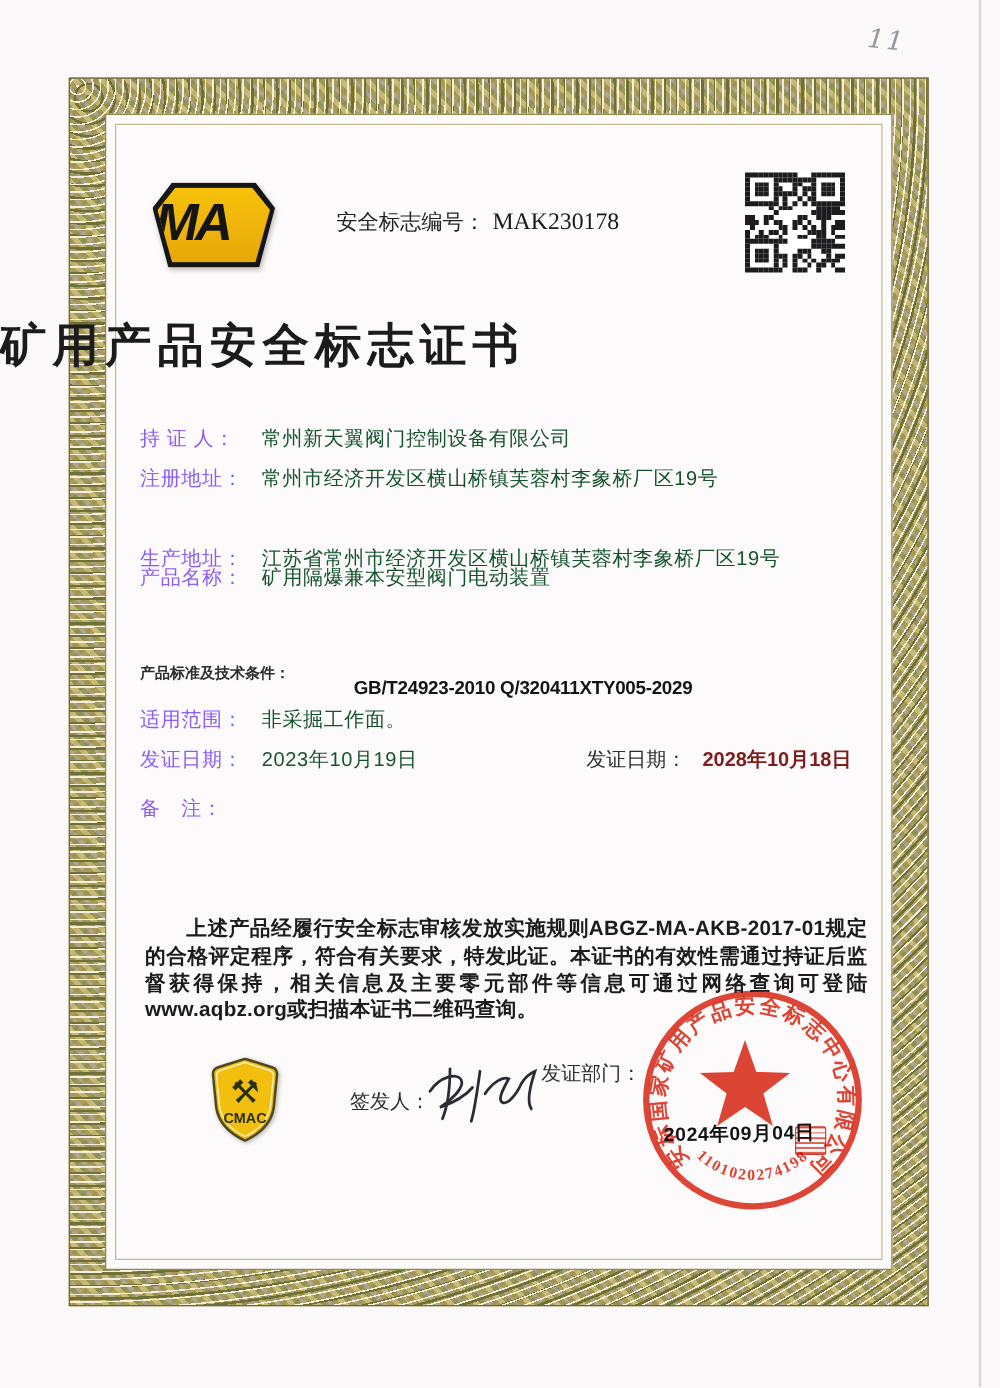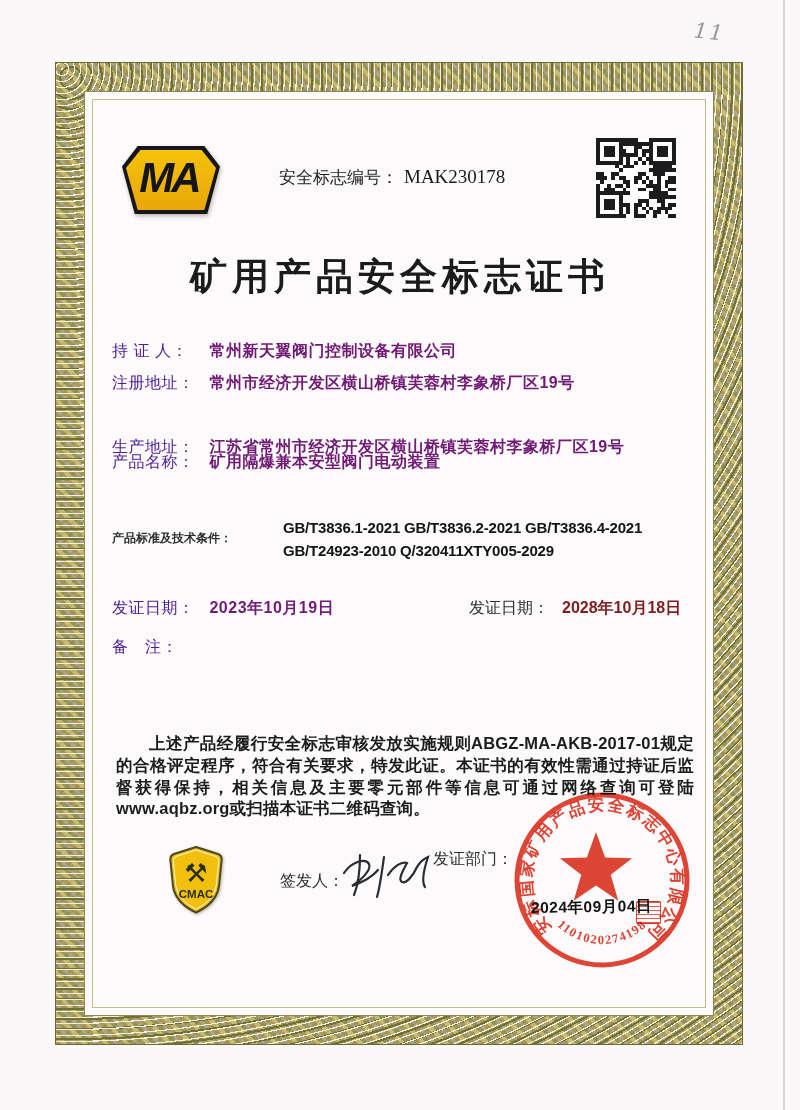--- a/index.html
+++ b/index.html
@@ -21,37 +21,37 @@
   .frame-paper{position:absolute;inset:29px;background:#fcfafb;border:1px solid #8f8a55;}
   .frame-line{position:absolute;inset:37px;border:1px solid #c8b98c;}
 
   
   .ma-badge{position:absolute;left:122px;top:146px;width:98px;height:68px;
             filter:drop-shadow(1px 2px 2px rgba(60,50,20,.35));}
   .ma-outer{position:absolute;inset:0;background:#161616;
             clip-path:polygon(16% 0,84% 0,100% 30%,87% 100%,13% 100%,0 30%);}
   .ma-inner{position:absolute;inset:4px;background:linear-gradient(180deg,#f6c20a,#e8a70a);
             clip-path:polygon(16% 0,84% 0,100% 30%,87% 100%,13% 100%,0 30%);
-            display:flex;align-items:center;justify-content:center;}
+            display:flex;align-items:center;justify-content:flex-start;}
   .ma-text{font-weight:bold;font-style:italic;font-size:42px;letter-spacing:-3px;color:#151515;
            transform:translate(-2px,-2px);}
-  .mark-line{position:absolute;left:279px;top:166px;font-size:17px;color:#242424;white-space:nowrap;}
+  .mark-line{position:absolute;left:269px;top:166px;font-size:17px;color:#242424;white-space:nowrap;}
   .mark-value{font-family:"Liberation Serif",serif;font-size:19px;margin-left:6px;color:#1a1a1a;}
   .qr{position:absolute;left:596px;top:138px;width:80px;height:80px;background:#ffffff;
       display:grid;grid-template-columns:repeat(21,1fr);grid-template-rows:repeat(21,1fr);}
   .qr span{background:transparent;}
   .qr span.on{background:#1c1c1e;}
 
-  .title{position:absolute;left:0;top:252px;width:100%;text-align:center;
+  .title{position:absolute;left:0;top:252px;width:100%;text-align:left;
          font-size:37px;font-weight:bold;letter-spacing:5px;color:#1b1b1b;}
 
   
   .row{position:absolute;left:112px;white-space:nowrap;font-size:16px;}
-  .lbl{display:inline-block;min-width:93px;color:#4c1d95;letter-spacing:.5px;vertical-align:top;}
-  .val{font-weight:bold;color:#701a75;letter-spacing:.5px;}
+  .lbl{display:inline-block;min-width:93px;color:#8b5cf6;letter-spacing:.5px;vertical-align:top;}
+  .val{font-weight:normal;color:#14532d;letter-spacing:.5px;}
   .std-label{position:absolute;left:112px;top:530px;font-size:12px;color:#2e2e2e;font-weight:bold;}
   .std-val{position:absolute;left:283px;font-size:15px;font-weight:bold;color:#141414;
            letter-spacing:-.2px;white-space:nowrap;}
   .date2-label{position:absolute;left:357px;top:0;color:#2e2e2e;}
   .date2-val{position:absolute;left:450px;top:0;font-weight:bold;color:#7f1d1d;}
 
   .statement{position:absolute;left:116px;top:733px;width:578px;font-size:16.5px;font-weight:bold;
              line-height:21.8px;color:#1c1c1c;text-align:justify;text-indent:2em;letter-spacing:.2px;}
 
   
@@ -551,23 +551,26 @@
   <div class="row" style="top:437px">
     <span class="lbl">生产地址：</span>
     <span class="val">江苏省常州市经济开发区横山桥镇芙蓉村李象桥厂区19号</span>
   </div>
   <div class="row" style="top:452px">
     <span class="lbl">产品名称：</span>
     <span class="val">矿用隔爆兼本安型阀门电动装置</span>
   </div>
 
   <div class="std-label">产品标准及技术条件：</div>
-  <div class="std-val" style="top:519px">GB/T3836.1-2021 GB/T3836.2-2021 GB/T3836.4-2021</div>
   <div class="std-val" style="top:542px">GB/T24923-2010 Q/320411XTY005-2029</div>
 
+  <div class="row" style="top:566px">
+    <span class="lbl">适用范围：</span>
+    <span class="val">非采掘工作面。</span>
+  </div>
 
   <div class="row" style="top:598px">
     <span class="lbl">发证日期：</span>
     <span class="val">2023年10月19日</span>
     <span class="date2-label">发证日期：</span>
     <span class="date2-val">2028年10月18日</span>
   </div>
 
   <div class="row" style="top:637px">
     <span class="lbl">备　注：</span>

